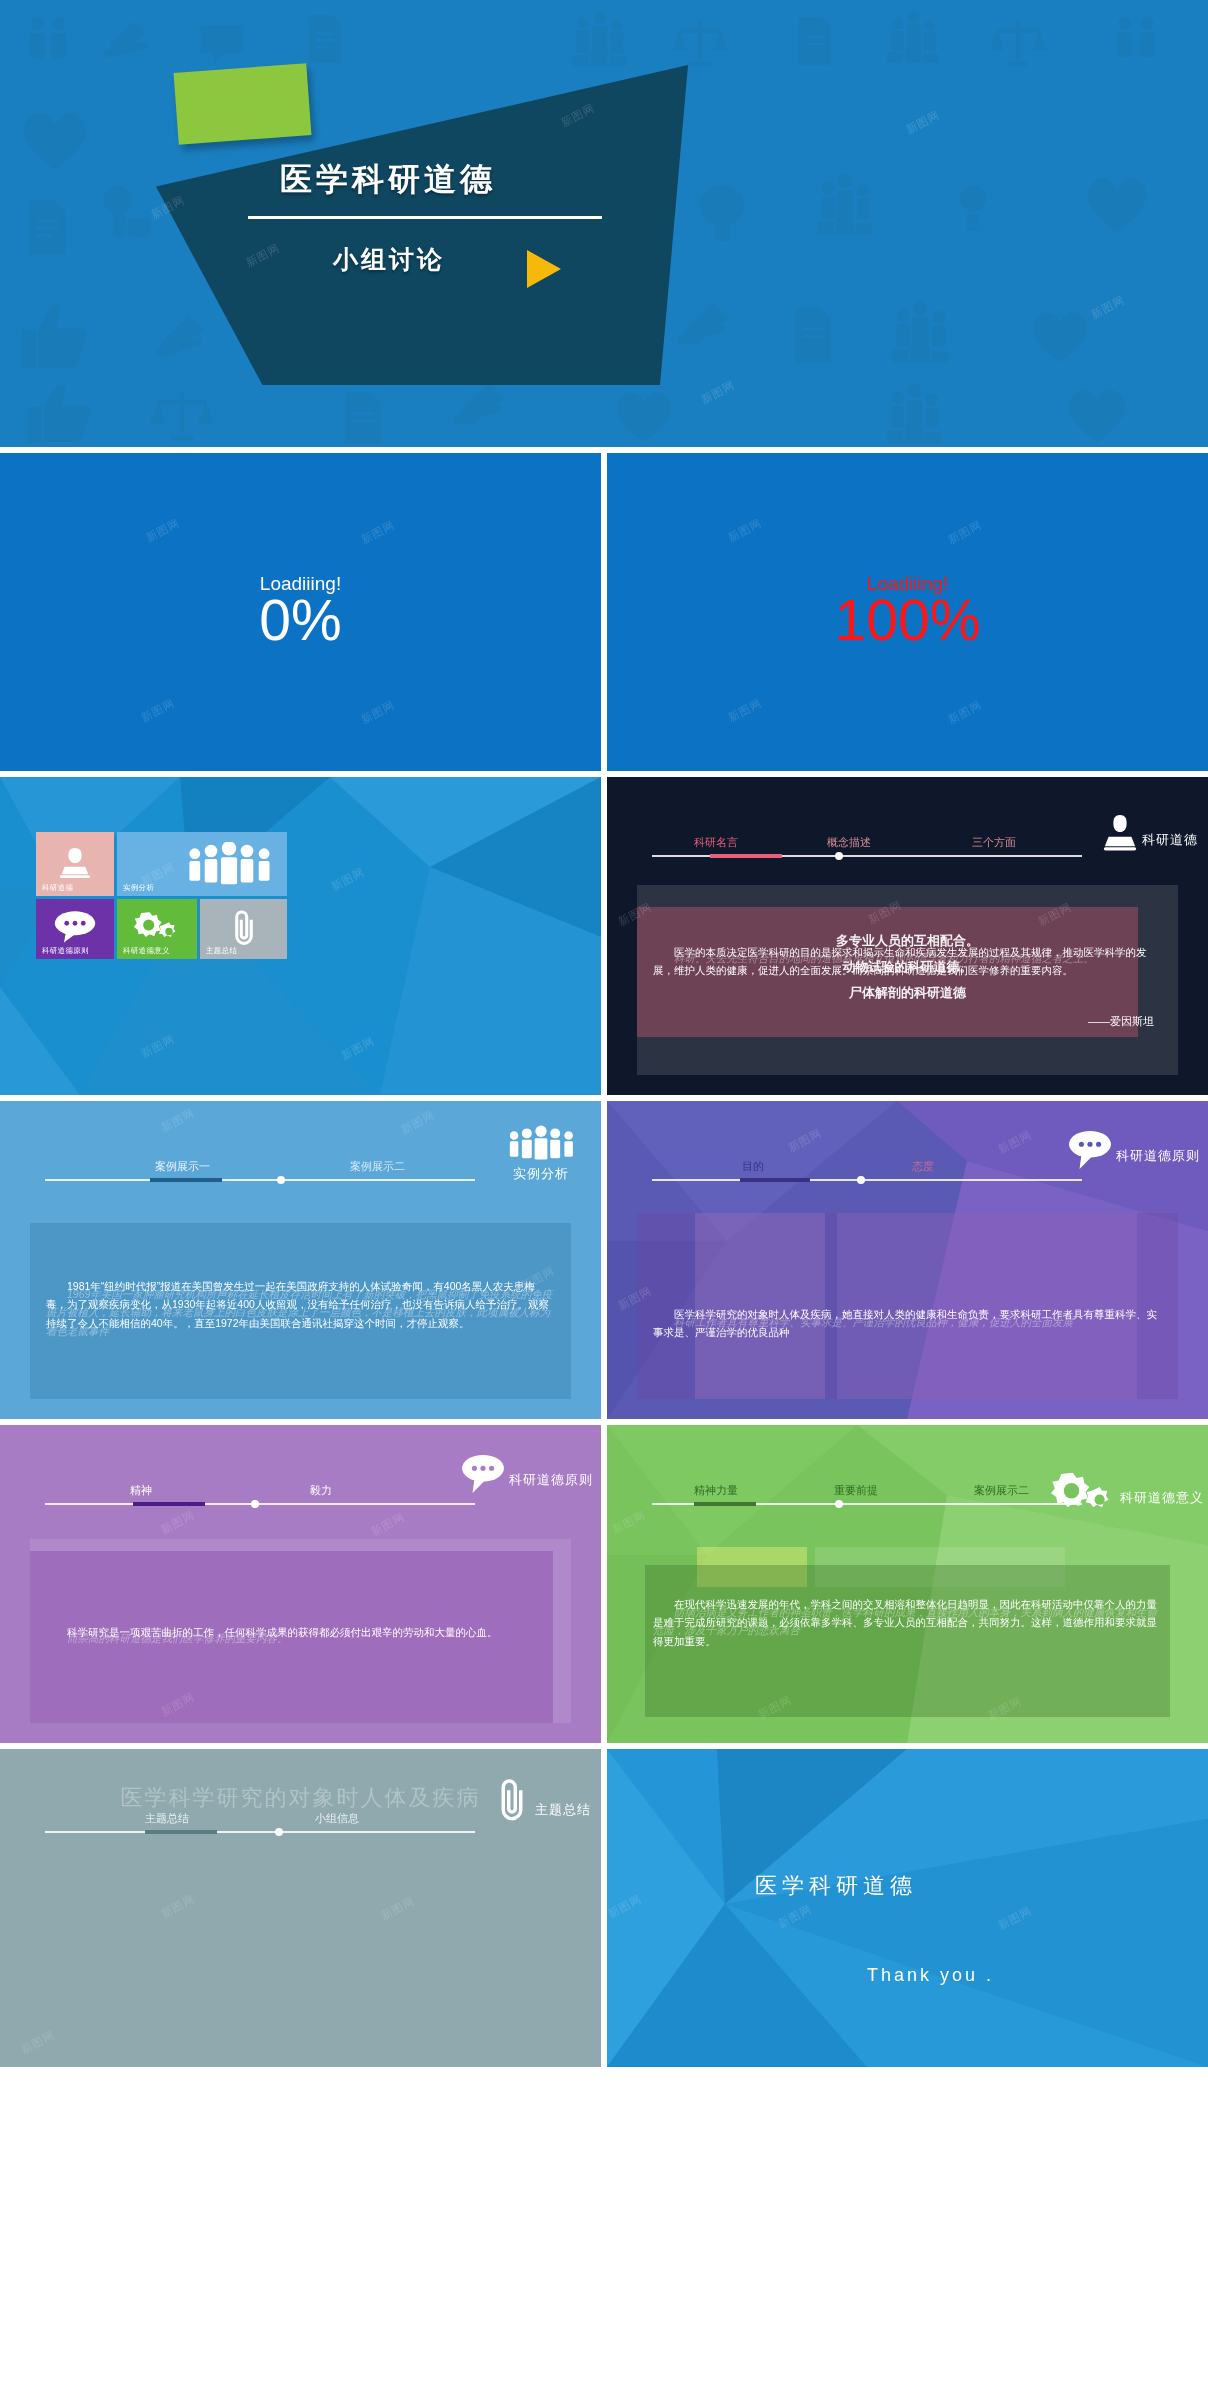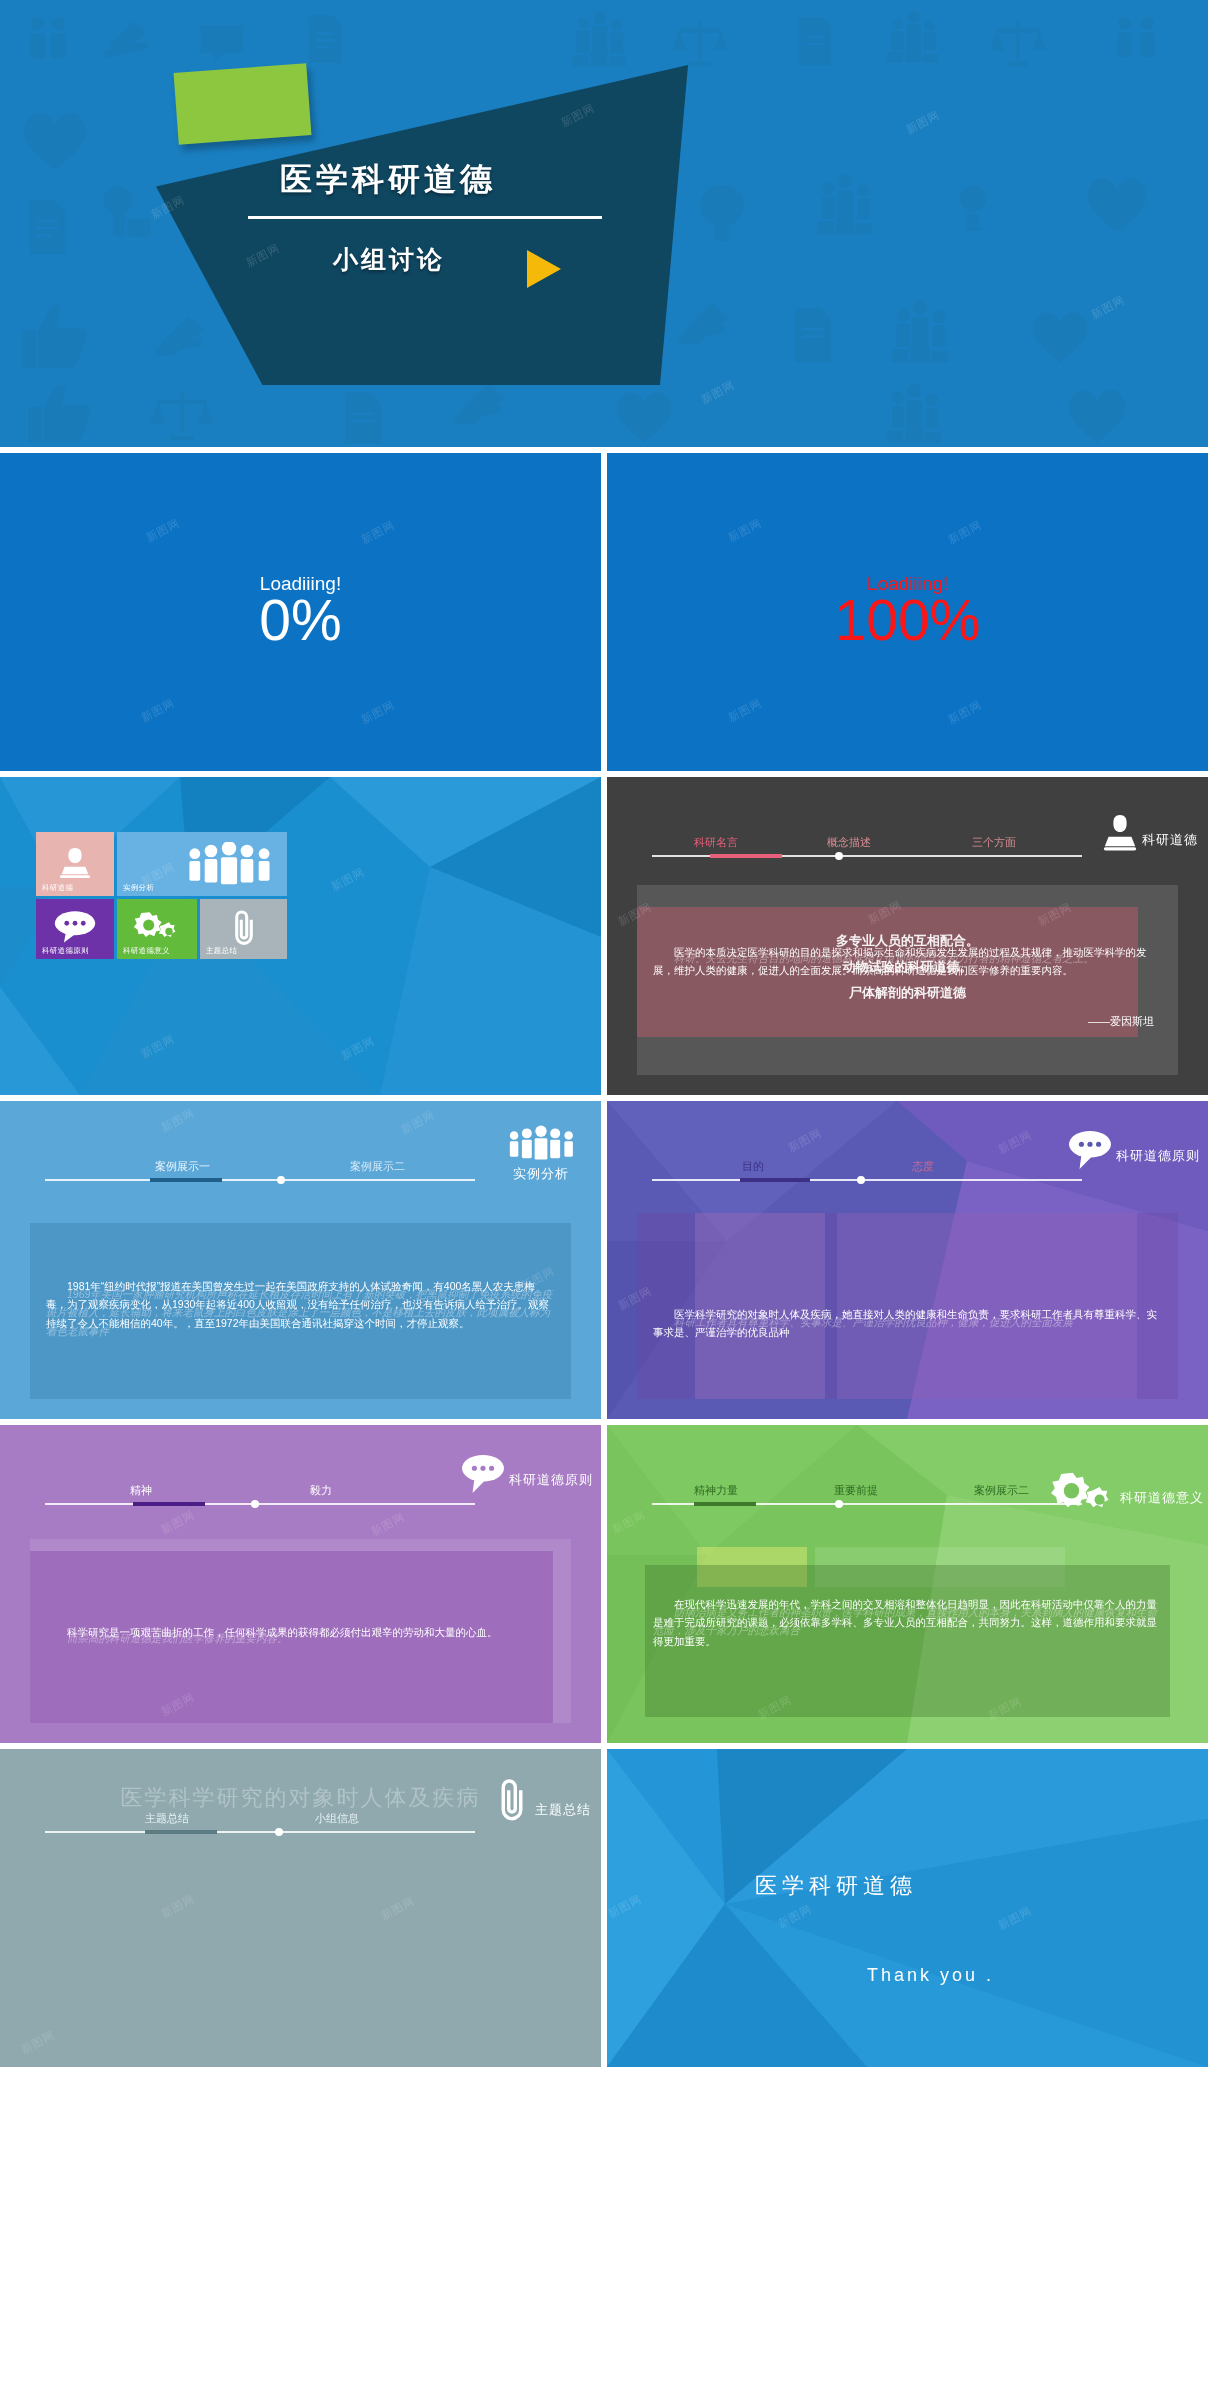--- a/index.html
+++ b/index.html
@@ -406,21 +406,21 @@
           </svg>
         <span class="lbl">主题总结</span>
       </div>
     </div>
     <span class="wm" style="left:140px;top:90px">新图网</span>
     <span class="wm" style="left:330px;top:95px">新图网</span>
     <span class="wm" style="left:140px;top:262px">新图网</span>
     <span class="wm" style="left:340px;top:264px">新图网</span>
   </div>
 
-  <div class="slide half last" style="background:#404040">
+  <div class="slide half last" style="background:#0f172a">
     <div class="nav">
       <div class="labels">
         <span style="left:42px;color:#e8607a">科研名言</span>
         <span style="left:175px;color:#d98d93">概念描述</span>
         <span style="left:320px;color:#d98d93">三个方面</span>
       </div>
       <div class="track">
           <div class="seg" style="background:#e8607a"></div>
           <div class="dot"></div>
         </div>

